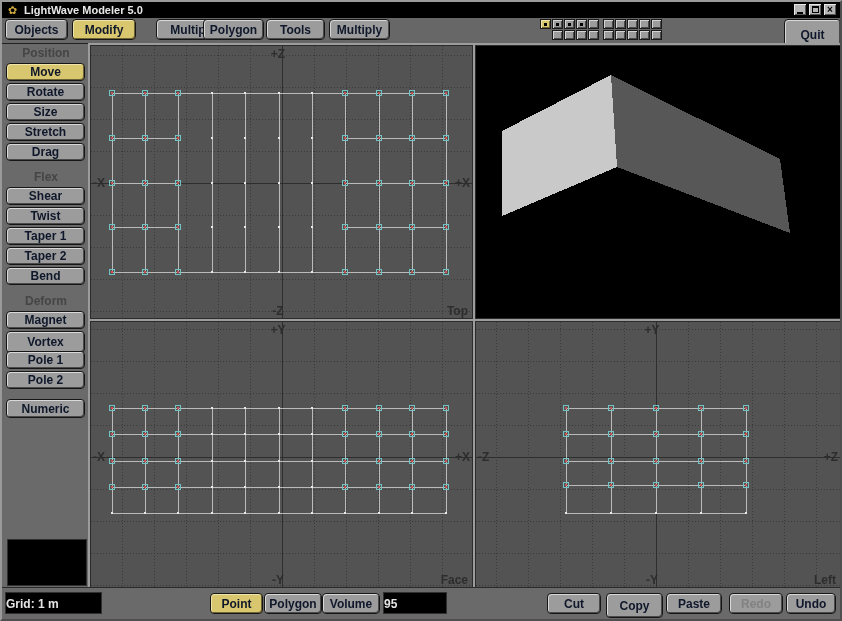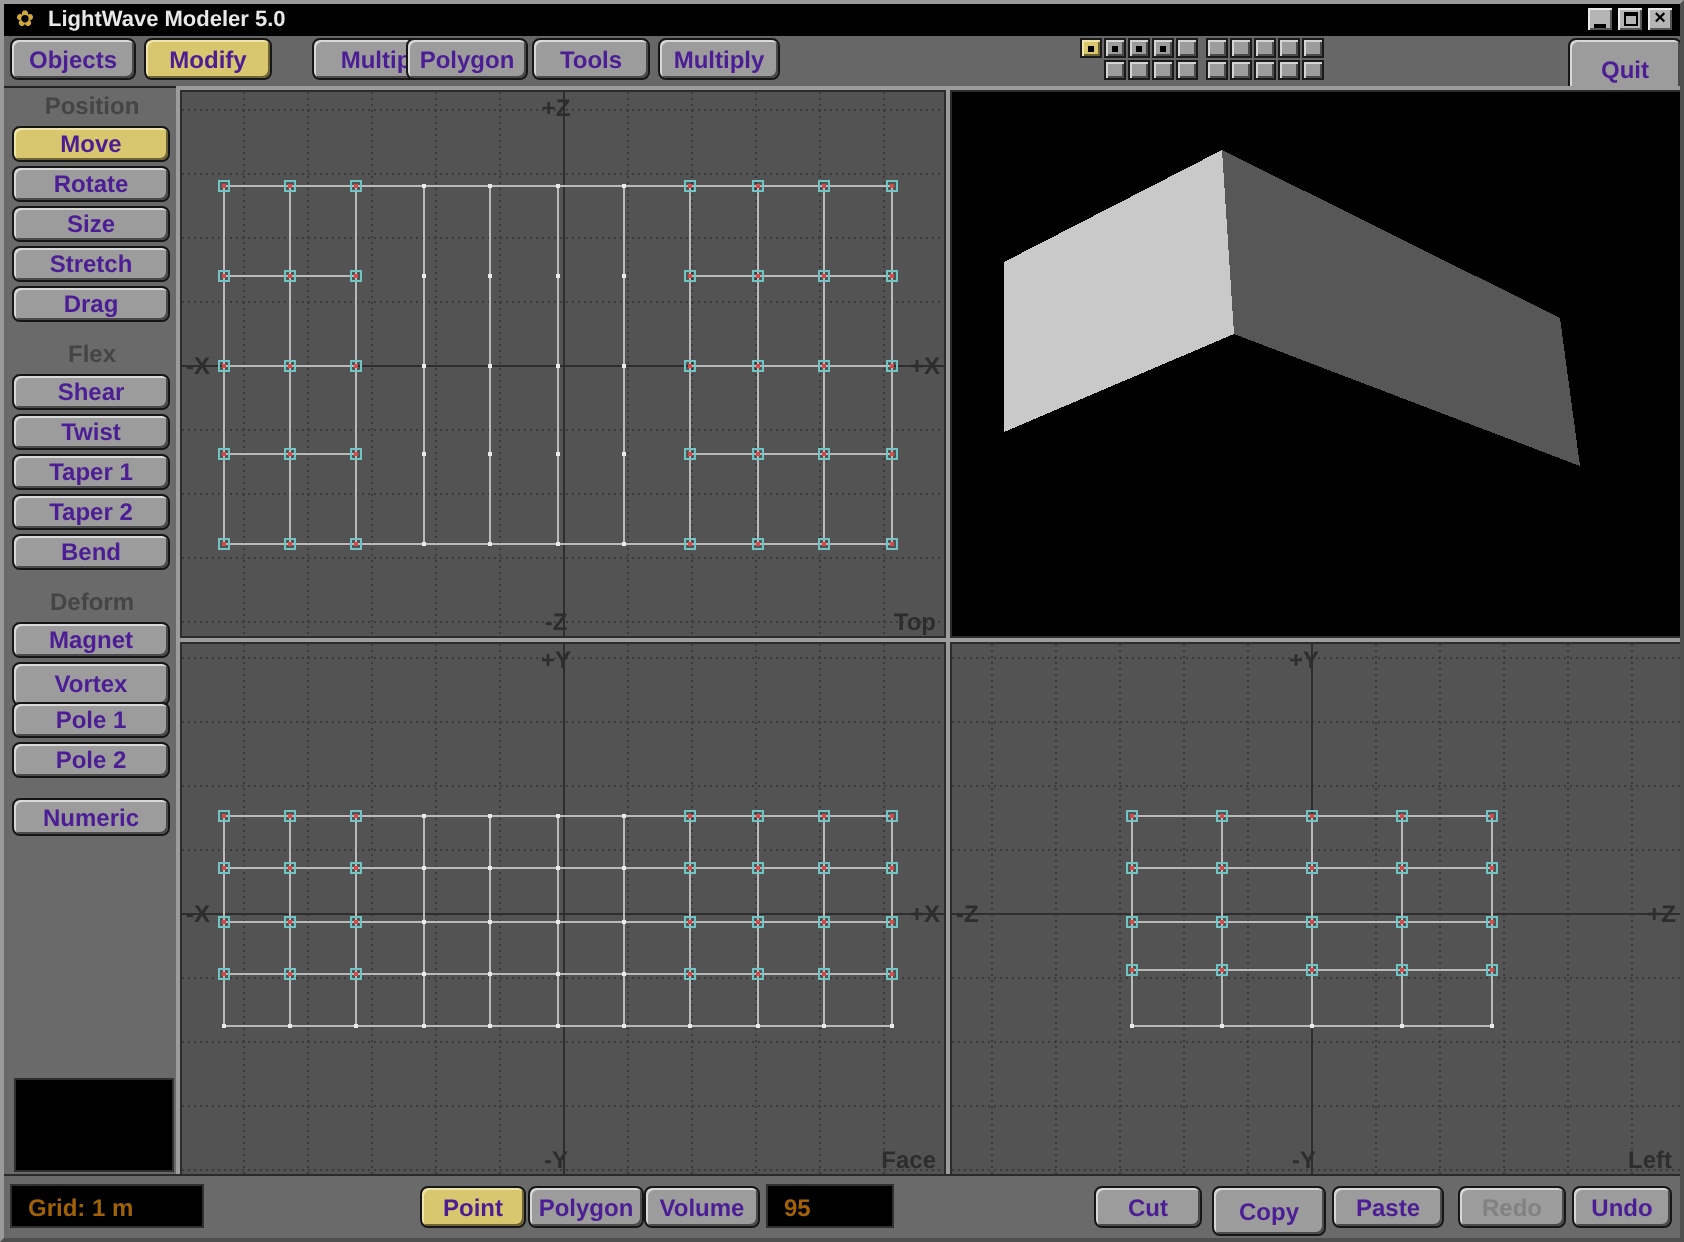--- a/index.html
+++ b/index.html
@@ -1,38 +1,38 @@
 <!DOCTYPE html>
 <html><head>
 <meta charset="utf-8">
 <style>
   *{margin:0;padding:0;box-sizing:border-box}
   html,body{width:842px;height:621px}
   body{position:relative;background:#6a6a6a;font-family:"Liberation Sans",sans-serif;overflow:hidden;
        border:2px solid #9a9a9a;border-right-color:#4f4f4f;border-bottom-color:#4f4f4f}
   .btn{position:absolute;background:#9c9c9c;border:1px solid #161616;border-radius:4px;
        box-shadow:inset 1px 1px 0 #d8d8d8,inset -1px -1px 0 #4a4a4a;
-       color:#4c1d95;font-weight:bold;font-size:12px;line-height:1;
+       color:#0f172a;font-weight:bold;font-size:12px;line-height:1;
        display:flex;align-items:center;justify-content:center;cursor:default;white-space:nowrap}
   .btn.yellow{background:#d9c76f;box-shadow:inset 1px 1px 0 #efe5aa,inset -1px -1px 0 #6e6334}
   .btn.disabled{color:#828282}
   .titlebar{position:absolute;left:0;top:0;width:838px;height:16px;background:#000;display:flex;align-items:center}
   .title-text{color:#e8e8e8;font-size:11px;font-weight:bold;margin-left:5px}
   .app-icon{width:13px;height:13px;margin-left:4px;color:#cfa93d;font-size:11px;line-height:13px;text-align:center}
   .winbtns{position:absolute;right:3px;top:1px;display:flex;gap:1px}
   .winbtn{width:14px;height:13px;background:#b5b5b5;border:1px solid #000;
           box-shadow:inset 1px 1px 0 #e9e9e9,inset -1px -1px 0 #565656;
           display:flex;align-items:center;justify-content:center}
   .glyph-min{width:6px;height:2px;background:#000;margin-top:6px}
   .glyph-max{width:7px;height:7px;border:1px solid #000;border-top-width:2px}
   .glyph-close{font-size:10px;font-weight:bold;color:#000;line-height:1}
   .menubar{position:absolute;left:0;top:16px;width:838px;height:26px;background:#676767;border-bottom:1px solid #222}
   .grouplabel{position:absolute;left:0;width:88px;text-align:center;color:#454545;font-weight:bold;font-size:12px}
   .blackbox{position:absolute;background:#000;border:1px solid #303030}
-  .boxtext{color:#a16207;font-weight:bold;font-size:12px;line-height:22px;padding-left:8px}
+  .boxtext{color:#e5e5e5;font-weight:bold;font-size:12px;line-height:22px;}
   .main-area{position:absolute;left:86px;top:41px;width:753px;height:546px;background:#9c9c9c}
   .vp{position:absolute;border:1px solid #2c2c2c;background:#535353}
   .vp svg{display:block;shape-rendering:crispEdges}
   .layer-grid{position:absolute;left:538px;top:17px;width:126px;height:22px}
   .layerbtn{position:absolute;width:11px;height:10px;background:#9c9c9c;border:1px solid #1a1a1a;
             box-shadow:inset 1px 1px 0 #d4d4d4,inset -1px -1px 0 #4a4a4a}
   .layerbtn.active{background:#d9c76f;box-shadow:inset 1px 1px 0 #efe5aa,inset -1px -1px 0 #6e6334}
   .layerbtn .dot{position:absolute;left:3px;top:3px;width:3px;height:3px;background:#000}
   .statusbar{position:absolute;left:0;top:585px;width:838px;height:32px;background:#6a6a6a;border-top:1px solid #2a2a2a}
 </style>

